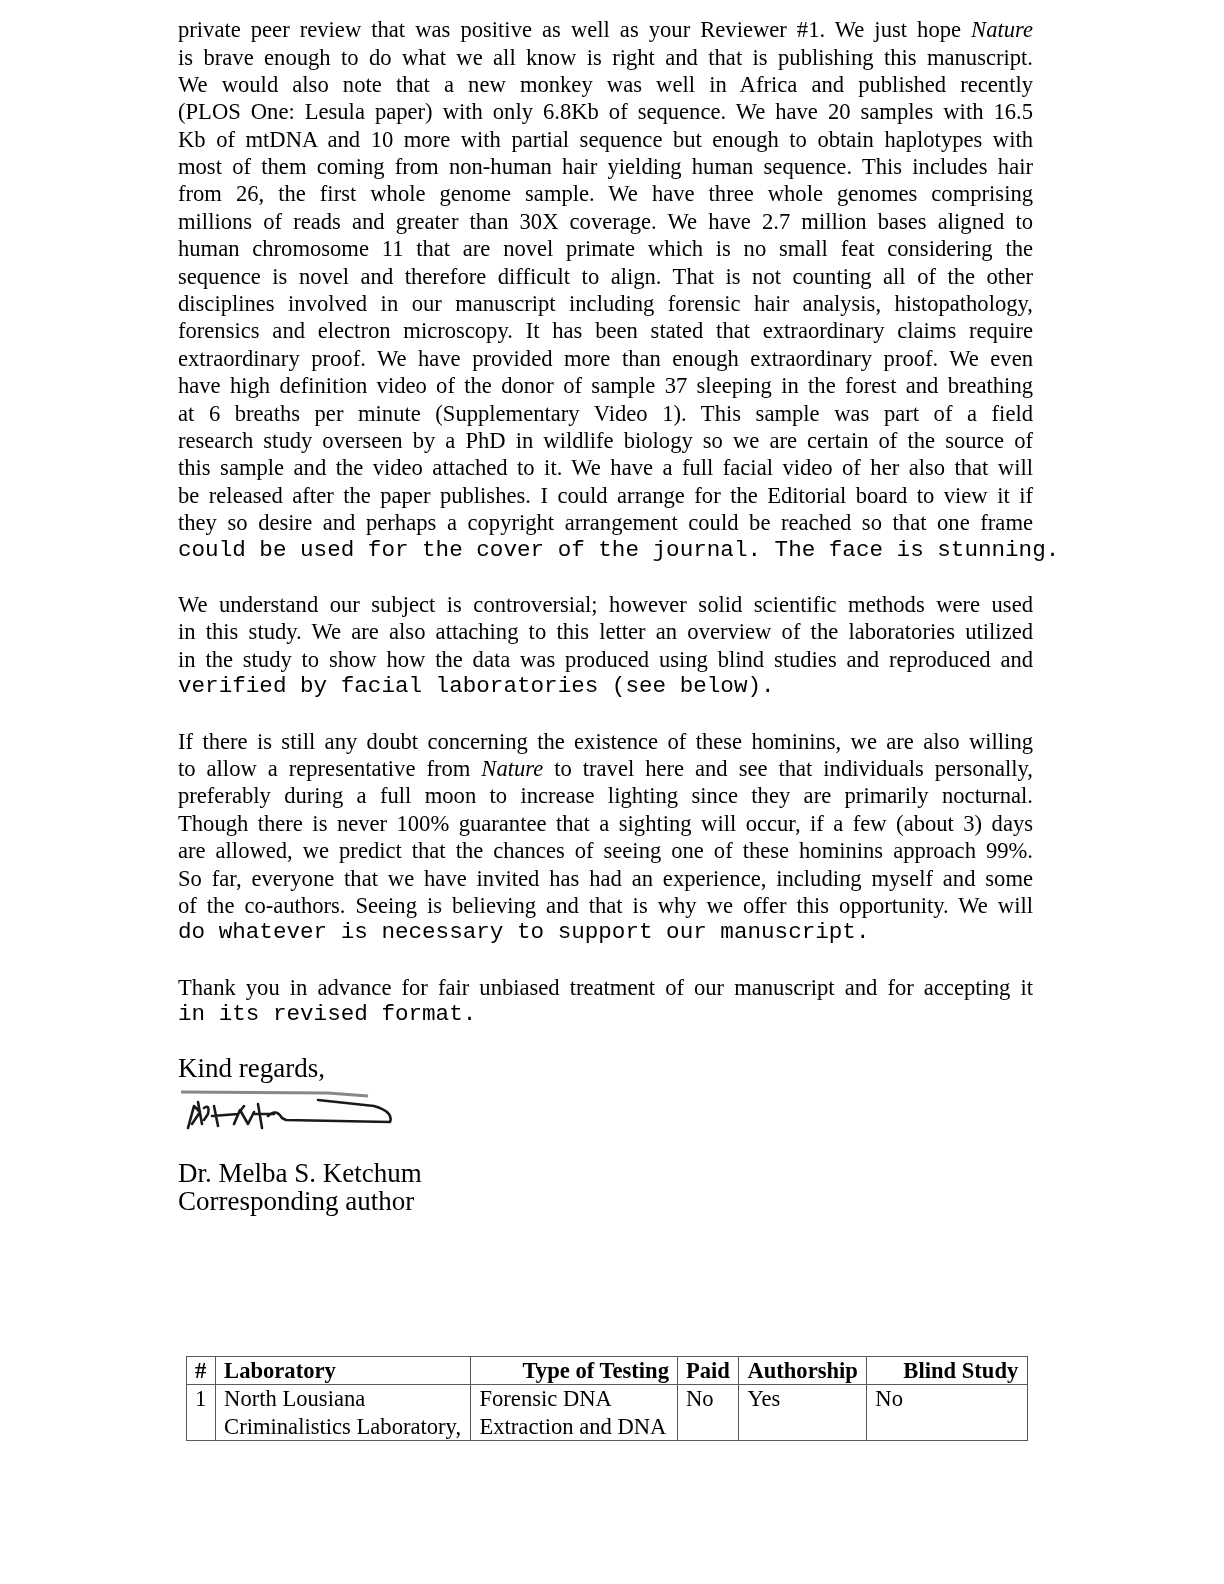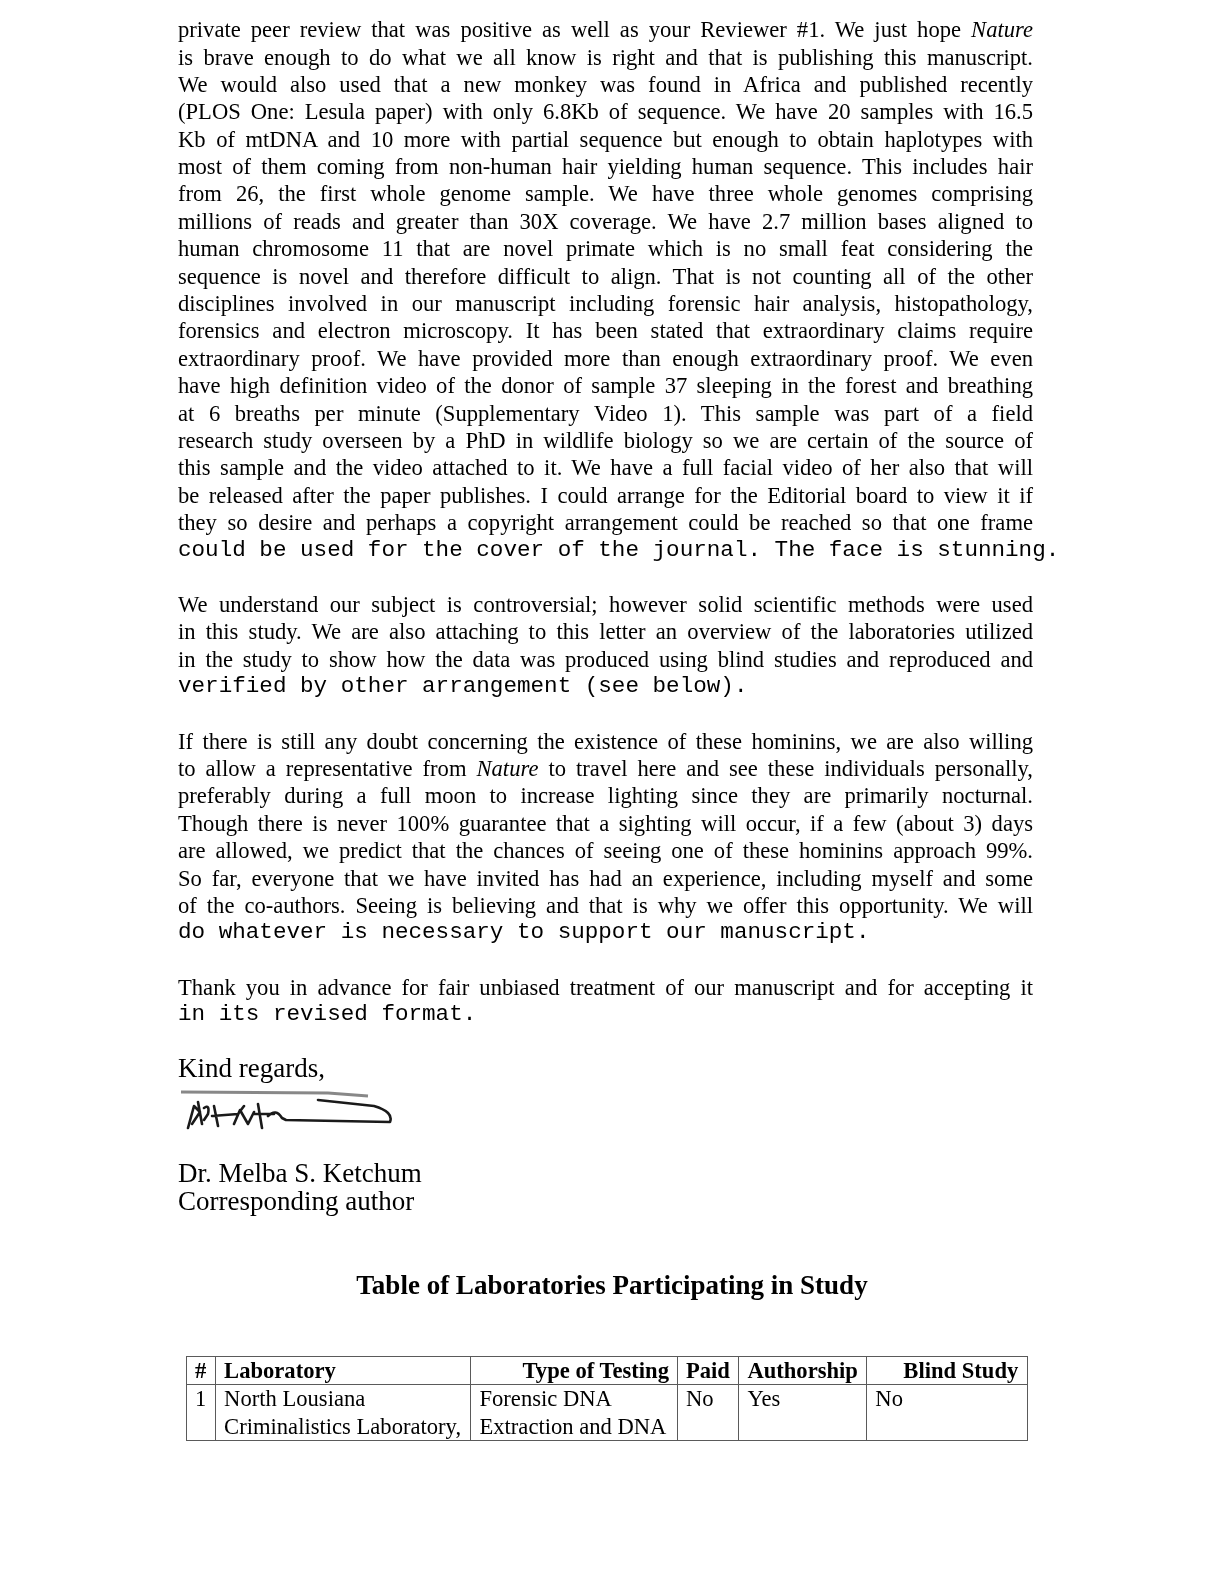--- a/index.html
+++ b/index.html
@@ -27,21 +27,21 @@
   table.labs .c5 { width: 130px; padding-left: 36px; }
 </style>
 </head>
 <body>
 
 <div class="page">
 
   <div>
     <div class="line" style="top:0px"><span>private peer review that was positive as well as your Reviewer #1.  We just hope </span><i>Nature</i></div>
     <div class="line" style="top:27.5px">is brave enough to do what we all know is right and that is publishing this manuscript.</div>
-    <div class="line" style="top:54.8px">We would also used that a new monkey was found in Africa and published recently</div>
+    <div class="line" style="top:54.8px">We would also note that a new monkey was well in Africa and published recently</div>
     <div class="line" style="top:82.2px">(PLOS One: Lesula paper) with only 6.8Kb of sequence.  We have 20 samples with 16.5</div>
     <div class="line" style="top:109.6px">Kb of mtDNA and 10 more with partial sequence but enough to obtain haplotypes with</div>
     <div class="line" style="top:137px">most of them coming from non-human hair yielding human sequence. This includes hair</div>
     <div class="line" style="top:164.4px">from 26, the first whole genome sample. We have three whole genomes comprising</div>
     <div class="line" style="top:191.8px">millions of reads and greater than 30X coverage.  We have 2.7 million bases aligned to</div>
     <div class="line" style="top:219.2px">human chromosome 11 that are novel primate which is no small feat considering the</div>
     <div class="line" style="top:246.6px">sequence is novel and therefore difficult to align.  That is not counting all of the other</div>
     <div class="line" style="top:274px">disciplines involved in our manuscript including forensic hair analysis, histopathology,</div>
     <div class="line" style="top:301.4px">forensics and electron microscopy.  It has been stated that extraordinary claims require</div>
     <div class="line" style="top:328.8px">extraordinary proof.  We have provided more than enough extraordinary proof.  We even</div>
@@ -51,26 +51,26 @@
     <div class="line" style="top:438.4px">this sample and the video attached to it. We have a full facial video of her also that will</div>
     <div class="line" style="top:465.8px">be released after the paper publishes. I could arrange for the Editorial board to view it if</div>
     <div class="line" style="top:493.2px">they so desire and perhaps a copyright arrangement could be reached so that one frame</div>
     <div class="line last" style="top:520.6px">could be used for the cover of the journal. The face is stunning.</div>
   </div>
 
   <div>
     <div class="line" style="top:575px">We understand our subject is controversial; however solid scientific methods were used</div>
     <div class="line" style="top:602.4px">in this study.  We are also attaching to this letter an overview of the laboratories utilized</div>
     <div class="line" style="top:629.8px">in the study to show how the data was produced using blind studies and reproduced and</div>
-    <div class="line last" style="top:657.2px">verified by other arrangement (see below).</div>
+    <div class="line last" style="top:657.2px">verified by facial laboratories (see below).</div>
   </div>
 
   <div>
     <div class="line" style="top:711.5px">If there is still any doubt concerning the existence of these hominins, we are also willing</div>
-    <div class="line" style="top:738.9px"><span>to allow a representative from </span><i>Nature</i><span> to travel here and see these individuals personally,</span></div>
+    <div class="line" style="top:738.9px"><span>to allow a representative from </span><i>Nature</i><span> to travel here and see that individuals personally,</span></div>
     <div class="line" style="top:766.3px">preferably during a full moon to increase lighting since they are primarily nocturnal.</div>
     <div class="line" style="top:793.7px">Though there is never 100% guarantee that a sighting will occur, if a few (about 3) days</div>
     <div class="line" style="top:821.1px">are allowed, we predict that the chances of seeing one of these hominins approach 99%.</div>
     <div class="line" style="top:848.5px">So far, everyone that we have invited has had an experience, including myself and some</div>
     <div class="line" style="top:875.9px">of the co-authors.  Seeing is believing and that is why we offer this opportunity.  We will</div>
     <div class="line last" style="top:903.3px">do whatever is necessary to support our manuscript.</div>
   </div>
 
   <div>
     <div class="line" style="top:957.5px">Thank you in advance for fair unbiased treatment of our manuscript and for accepting it</div>
@@ -80,21 +80,20 @@
   <div class="plain" style="top:1039px">Kind regards,</div>
 
   <svg class="signature" viewBox="0 0 220 58" xmlns="http://www.w3.org/2000/svg">
     <path d="M3 8 L150 9 L190 12" stroke="#555" stroke-width="3" fill="none" opacity="0.7"></path>
     <path d="M10 44 L16 22 L22 28 L14 40 M20 18 L24 40 M26 24 Q32 20 30 30 L26 36 M36 22 L40 42 M34 32 L60 30 L66 22 M56 40 L62 26 L70 40 L76 28 M80 20 L84 44 M76 30 L96 30 M90 32 Q98 24 104 34 L108 36 L212 38 Q216 28 196 22 L140 16" stroke="#1a1a1a" stroke-width="2.6" fill="none" stroke-linecap="round" stroke-linejoin="round"></path>
   </svg>
 
   <div class="plain" style="top:1144px">Dr. Melba S. Ketchum</div>
   <div class="plain" style="top:1172px">Corresponding author</div>
 
-  <div class="table-title">Table of Laboratories Participating in Study</div>
 
   <table class="labs">
     <thead>
       <tr>
         <th class="c0">#</th>
         <th class="c1">Laboratory</th>
         <th class="c2">Type of Testing</th>
         <th class="c3">Paid</th>
         <th class="c4">Authorship</th>
         <th class="c5">Blind Study</th>

